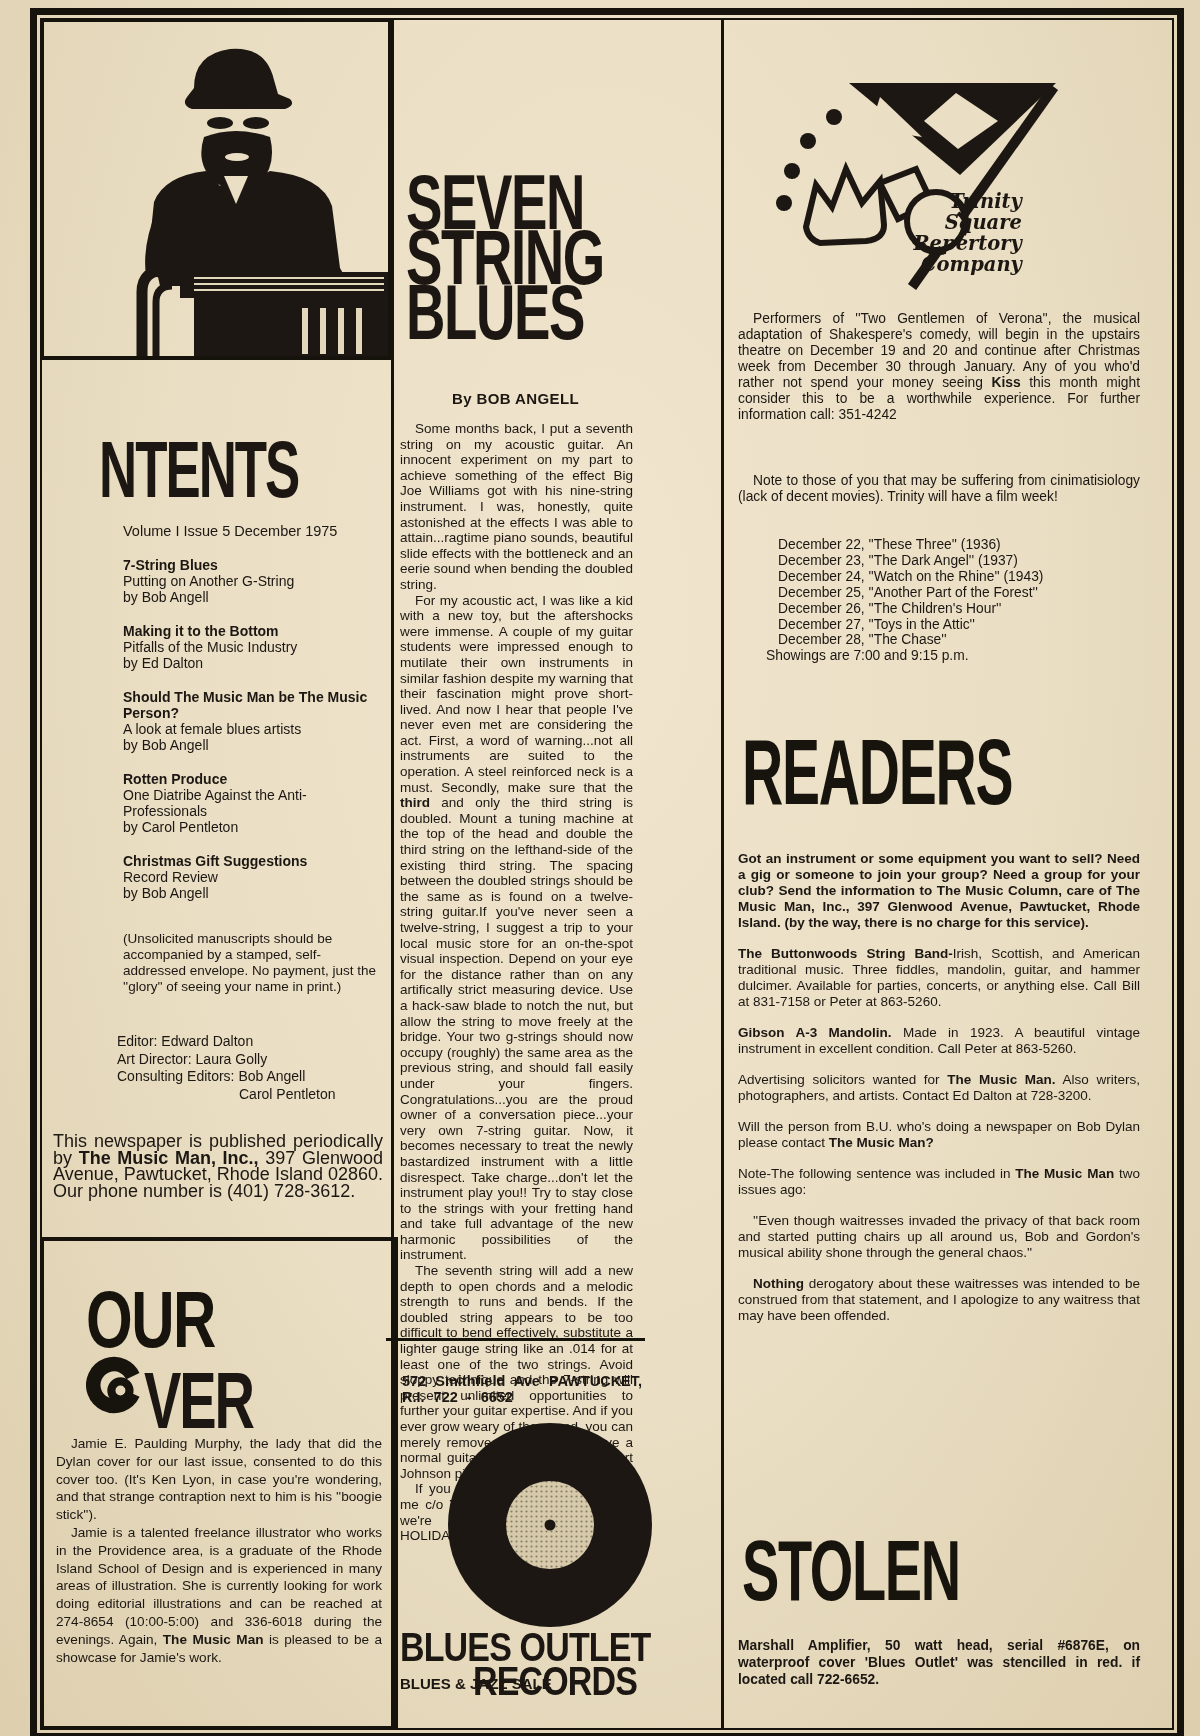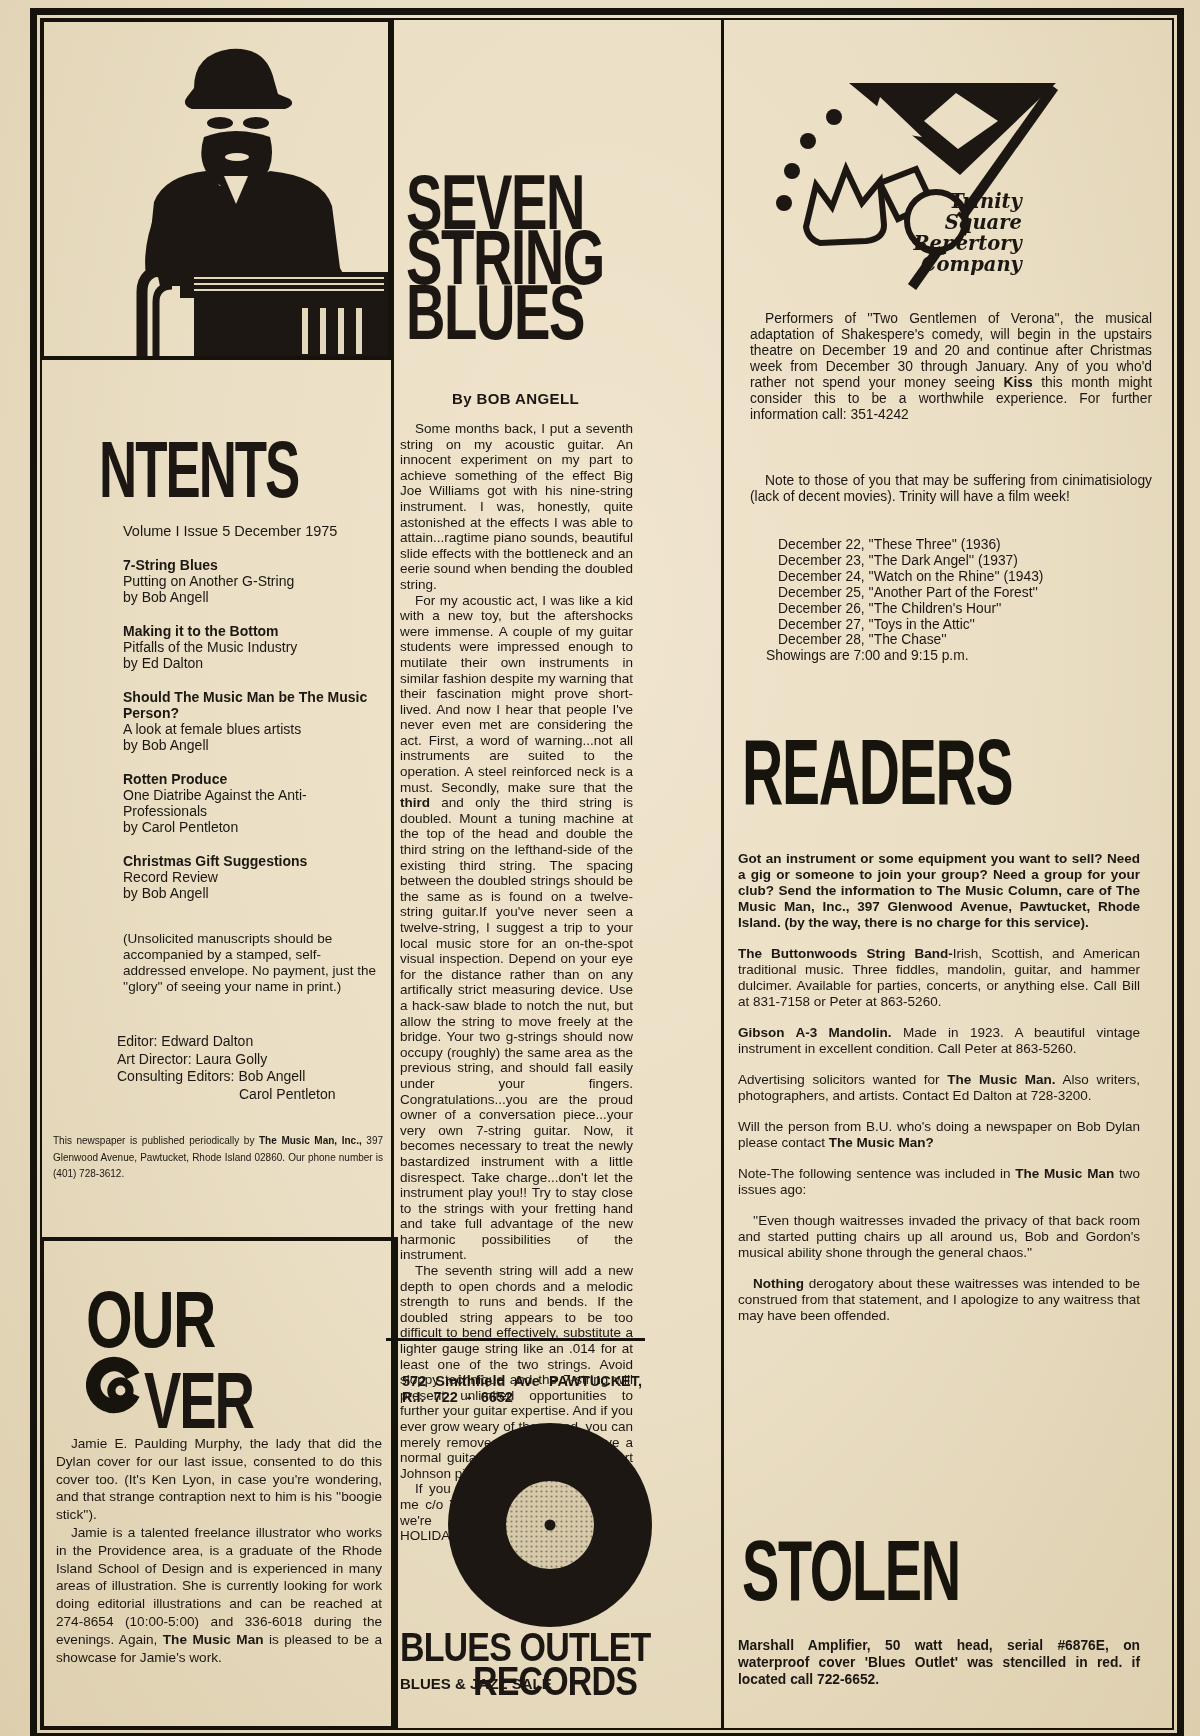--- a/index.html
+++ b/index.html
@@ -31,21 +31,21 @@
   .logo-line .word{font-size:80px;font-weight:700;letter-spacing:-3px;transform:scaleX(.66);transform-origin:0 50%;white-space:nowrap;}
   .volume{margin:20px 0 0 76px;font-size:14.5px;}
   .toc{margin:14px 0 0 76px;width:250px;}
   .toc-item{margin-top:18px;font-size:14px;line-height:16px;}
   .toc-item p{margin:0;}
   .toc-item .t{font-weight:700;}
   .note{margin:30px 0 0 76px;width:256px;font-size:13.5px;line-height:16px;}
   .editors{margin:38px 0 0 70px;font-size:14px;line-height:17.5px;}
   .editors p{margin:0;}
   .editors .indent2{padding-left:122px;}
-  .publisher{margin:30px 8px 0 6px;font-size:10px;line-height:16.5px;text-align:justify;}
+  .publisher{margin:30px 8px 0 6px;font-size:18px;line-height:16.5px;text-align:justify;}
   .cover-box{position:absolute;left:-7px;right:-7px;top:1212px;bottom:-7px;border:4px solid #16120c;box-sizing:border-box;}
   .cover-box h1{margin:0;}
   .cover-word1{margin:48px 0 0 42px !important;font-size:80px;line-height:62px;}
   .cover-word1 .squash{transform:scaleX(.75);}
   .cover-word2{display:flex;margin:4px 0 0 42px !important;height:62px;}
   .cover-word2 .word{font-size:80px;font-weight:700;letter-spacing:-3px;transform:scaleX(.7);transform-origin:0 50%;}
   .cover-box .body{margin:18px 12px 15px 12px;font-size:13.6px;line-height:17.8px;text-align:justify;}
   .cover-box .body p{margin:0;}
 
   
@@ -61,21 +61,21 @@
   .record{position:absolute;left:58px;top:78px;}
   .ad-name1{position:absolute;left:14px;top:284px;font-size:40px;font-weight:700;letter-spacing:-1px;transform:scaleX(.85);transform-origin:0 50%;white-space:nowrap;}
   .ad-name2{position:absolute;right:8px;top:318px;font-size:40px;font-weight:700;letter-spacing:-1px;transform:scaleX(.85);transform-origin:100% 50%;white-space:nowrap;}
   .ad-tag{position:absolute;left:14px;top:334px;font-size:15px;font-weight:700;}
 
   
   .trinity-logo{position:absolute;left:30px;top:50px;}
   .trinity-name{position:absolute;left:188px;top:166px;font-family:"DejaVu Serif",serif;font-style:italic;font-weight:700;font-size:19.5px;line-height:21px;}
   .trinity-name p{margin:0;text-align:right;}
   .tn-0{padding-left:14px}.tn-1{padding-left:6px}.tn-2{padding-left:0}.tn-3{padding-left:9px}
-  .rtext{position:absolute;left:26px;width:402px;font-size:13.8px;line-height:16px;text-align:justify;margin:0;}
+  .rtext{position:absolute;left:14px;width:402px;font-size:13.8px;line-height:16px;text-align:justify;margin:0;}
   .t1{top:286px;}
   .t2{top:448px;}
   .films{position:absolute;left:14px;top:512px;width:402px;font-size:13.8px;line-height:15.9px;}
   .films p{margin:0;padding-left:40px;}
   .films .showings{padding-left:28px;}
   .readers-title{position:absolute;left:18px;top:712px;margin:0;font-size:92px;line-height:70px;}
   .readers-title .squash{transform:scaleX(.62);}
   .readers-body{position:absolute;left:14px;top:826px;width:402px;font-size:13.5px;line-height:16px;text-align:justify;}
   .readers-body p{margin:0 0 15px 0;}
   .stolen-title{position:absolute;left:18px;top:1512px;margin:0;font-size:86px;line-height:66px;}

